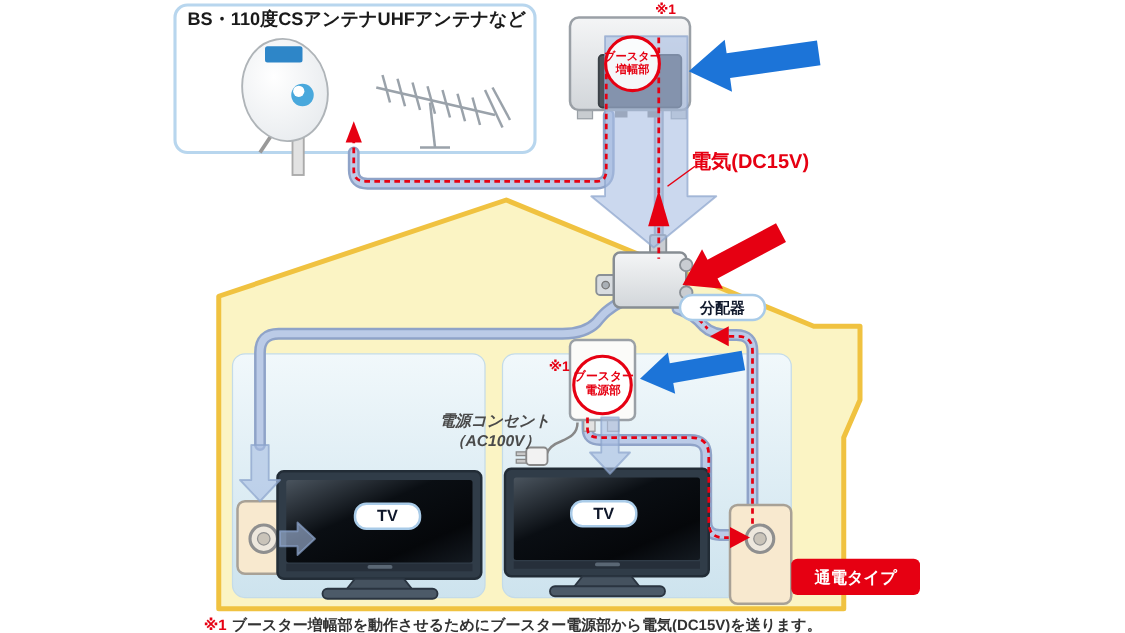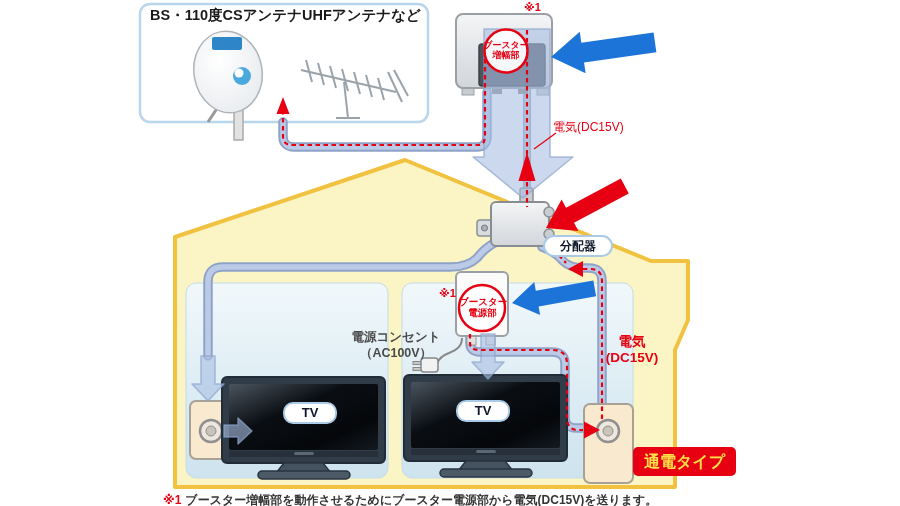--- a/index.html
+++ b/index.html
@@ -7,37 +7,37 @@
          font-family:"Liberation Sans","DejaVu Sans",sans-serif;}
   #stage svg{position:absolute;left:0;top:0;}
   .lbl{position:absolute;white-space:nowrap;}
   .title{left:150px;top:6px;font-size:14.5px;font-weight:bold;color:#1a1a1a;text-align:center;}
   .note1{left:524px;top:1px;font-size:11px;font-weight:bold;color:#E60012;}
   .note2{left:439px;top:287px;font-size:11px;font-weight:bold;color:#E60012;}
   .amp-label{left:483px;top:40px;width:46px;font-size:9px;line-height:10px;
              font-weight:bold;color:#E60012;text-align:center;}
   .pow-label{left:459px;top:297px;width:47px;font-size:9.5px;line-height:10.5px;
              font-weight:bold;color:#E60012;text-align:center;}
-  .dc-top{left:553px;top:119px;font-size:12px;font-weight:normal;color:#E60012;}
+  .dc-top{left:553px;top:119px;font-size:16px;font-weight:bold;color:#E60012;}
   .dc-right{left:588px;top:334px;width:88px;font-size:13.5px;line-height:16px;
             font-weight:bold;color:#E60012;text-align:center;}
   .outlet{left:344px;top:330px;width:104px;font-size:12.5px;line-height:15.5px;
-          font-weight:bold;color:#4a4a4a;text-align:center;}
+          font-weight:bold;color:#4a4a4a;text-align:center;font-style:italic;}
   .pill{position:absolute;background:#fff;border:2px solid #A9CBE8;color:#0f172a;
         font-weight:bold;text-align:center;}
   .splitter-pill{left:543px;top:235px;width:66px;height:18px;border-radius:11px;
         font-size:12px;line-height:18px;}
   .tv1-pill{left:283px;top:402px;width:50px;height:18px;border-radius:10px;
         font-size:13px;line-height:18px;}
   .tv2-pill{left:456px;top:400px;width:50px;height:18px;border-radius:10px;
         font-size:13px;line-height:18px;}
   .terminal-pill{left:633px;top:417px;width:121px;height:22px;border-radius:13px;
         font-size:13.5px;line-height:22px;}
   .badge{left:633px;top:447px;width:103px;height:29px;border-radius:5px;background:#E60012;
-        color:#fde047;font-size:16px;line-height:29px;font-weight:bold;text-align:center;position:absolute;}
+        color:#ffffff;font-size:13px;line-height:29px;font-weight:bold;text-align:center;position:absolute;}
   .footnote{left:163px;top:492px;font-size:12px;font-weight:bold;color:#333;}
   .footnote .ref{color:#E60012;margin-right:4px;}
 </style>
 </head>
 <body>
 
 <div id="stage">
 
 <svg width="900" height="506" viewBox="0 0 900 506">
   <defs>
@@ -211,24 +211,20 @@
 <div class="pill splitter-pill">分配器</div>
 <div class="lbl note2">※1</div>
 <div class="lbl pow-label">
   <div>ブースター</div>
   <div>電源部</div>
 </div>
 <div class="lbl outlet">
   <div>電源コンセント</div>
   <div>（AC100V）</div>
 </div>
-<div class="lbl dc-right">
-  <div>電気</div>
-  <div>(DC15V)</div>
-</div>
 <div class="pill tv1-pill">TV</div>
 <div class="pill tv2-pill">TV</div>
 <div class="badge">通電タイプ</div>
 <div class="lbl footnote">
   <span class="ref">※1</span><span>ブースター増幅部を動作させるためにブースター電源部から電気(DC15V)を送ります。</span>
 </div>
 
 </div>
 
 </body></html>

